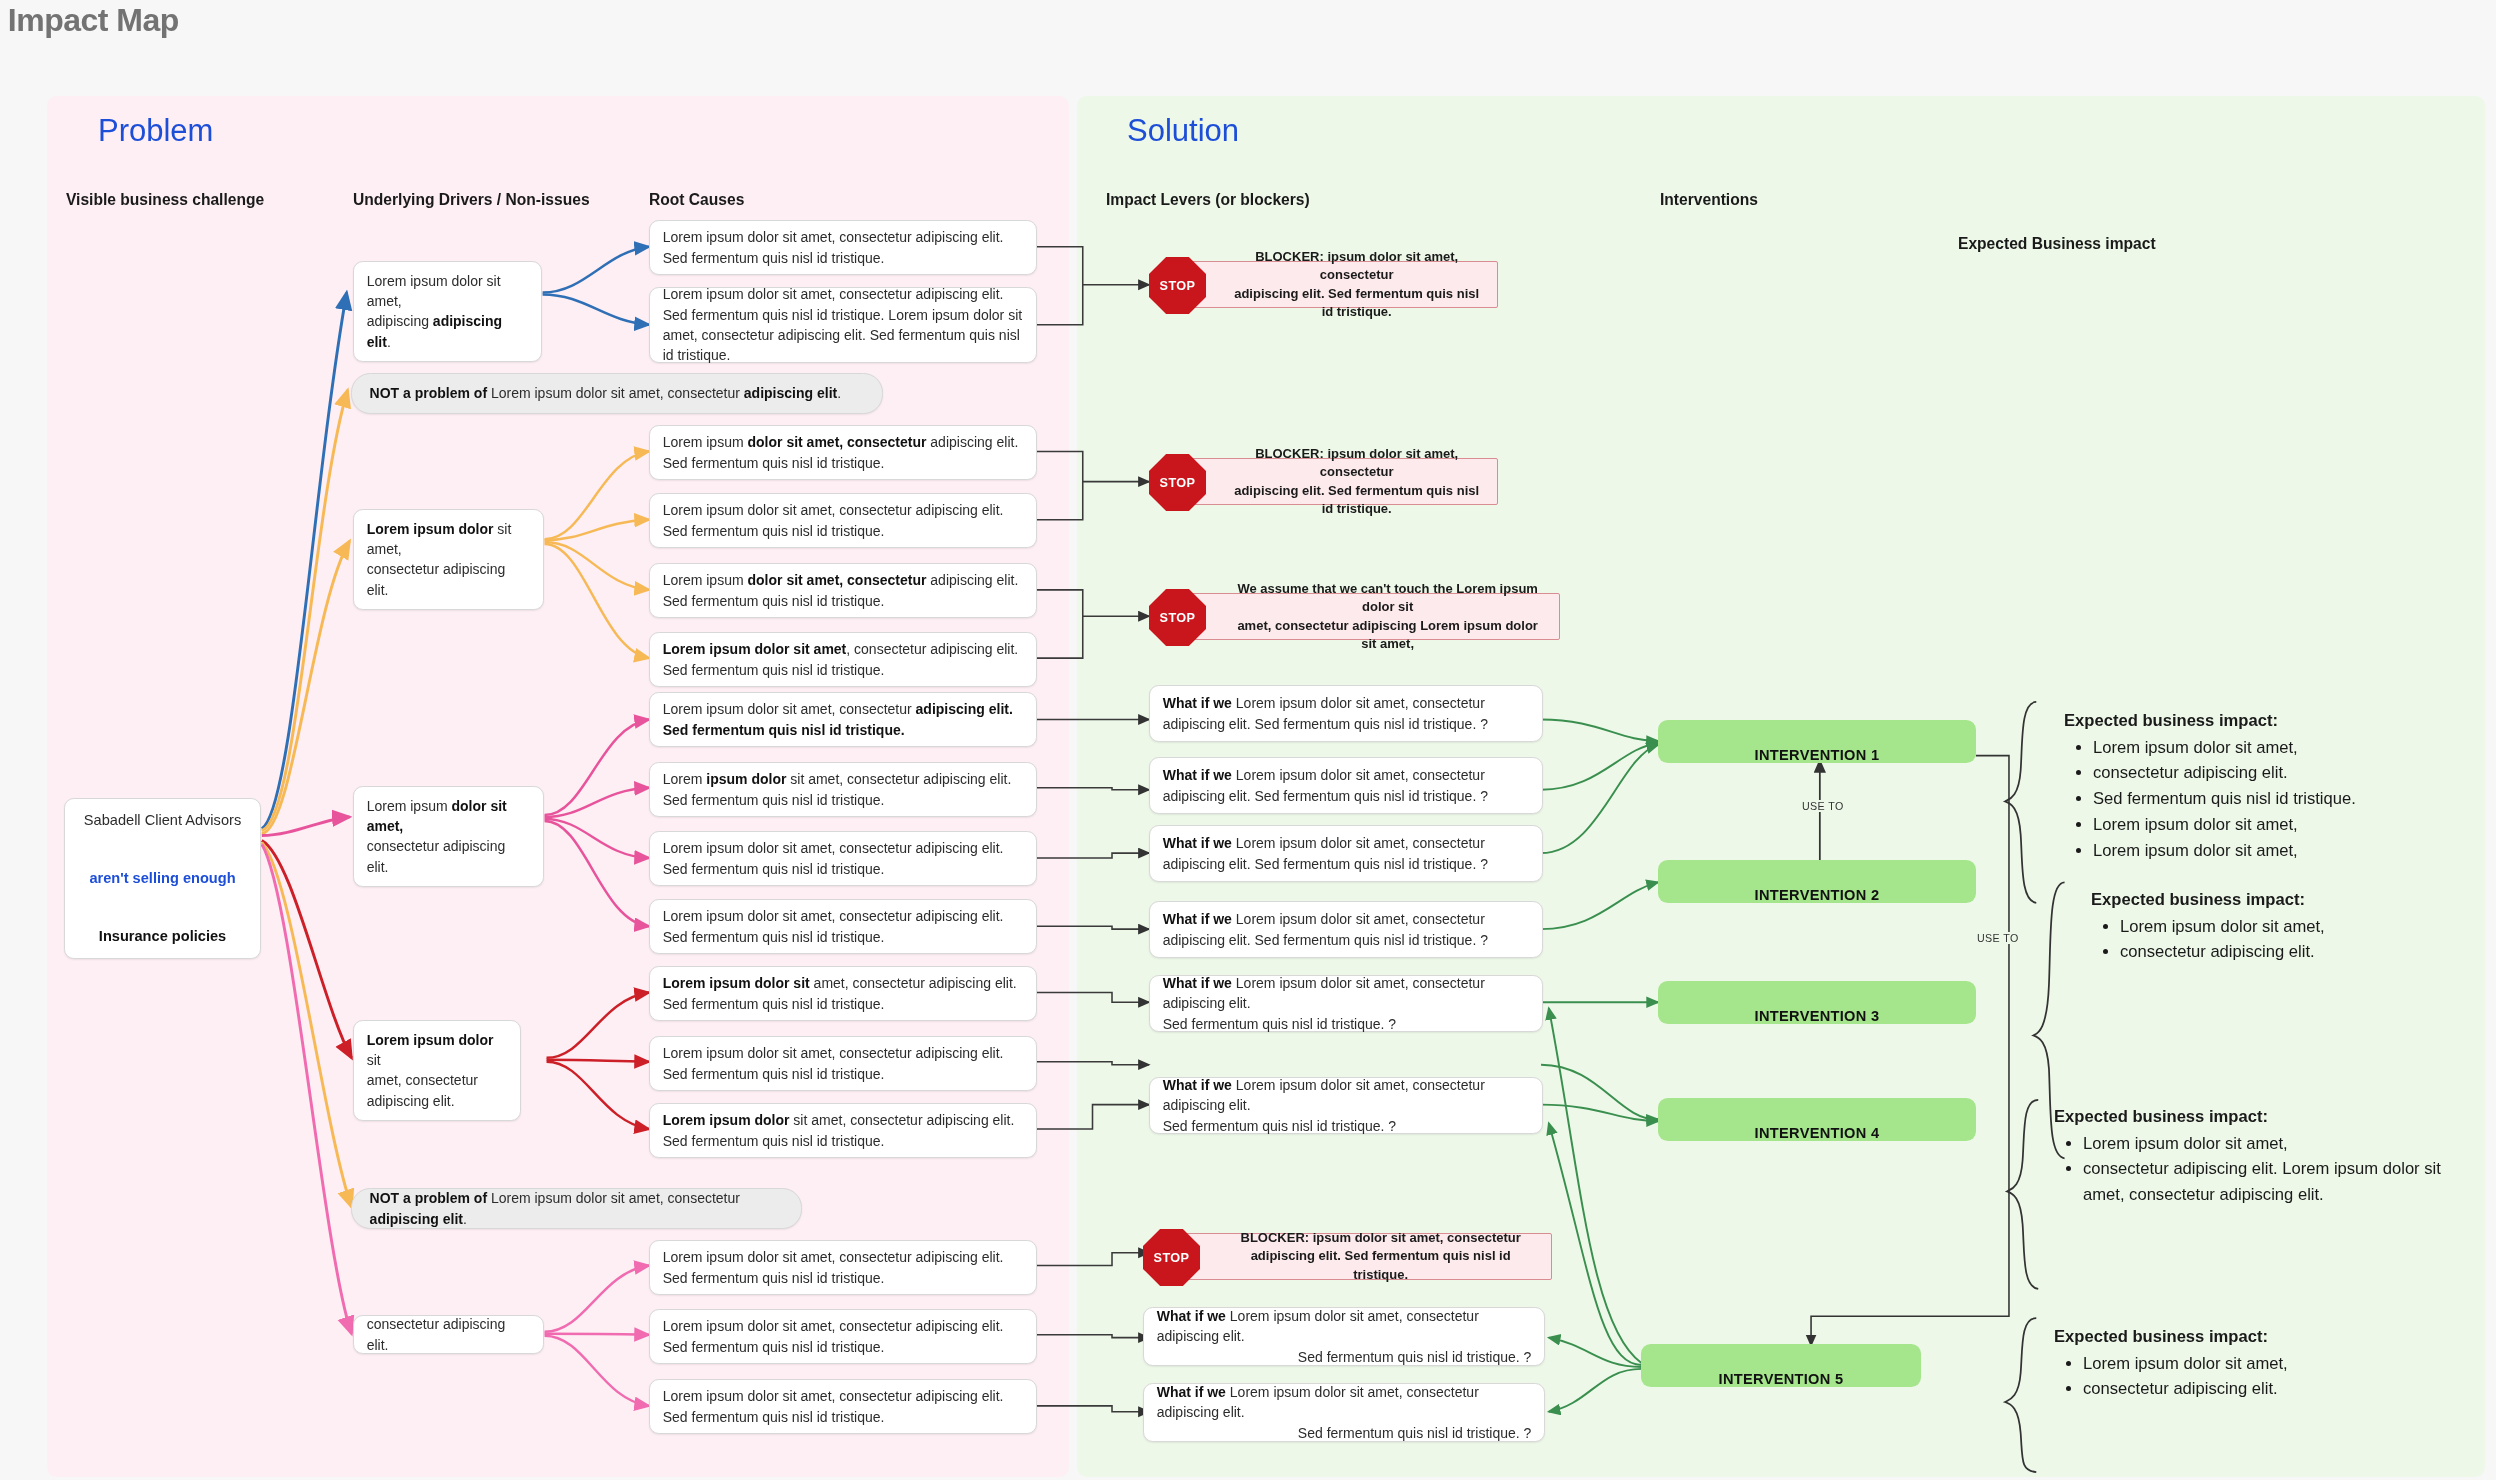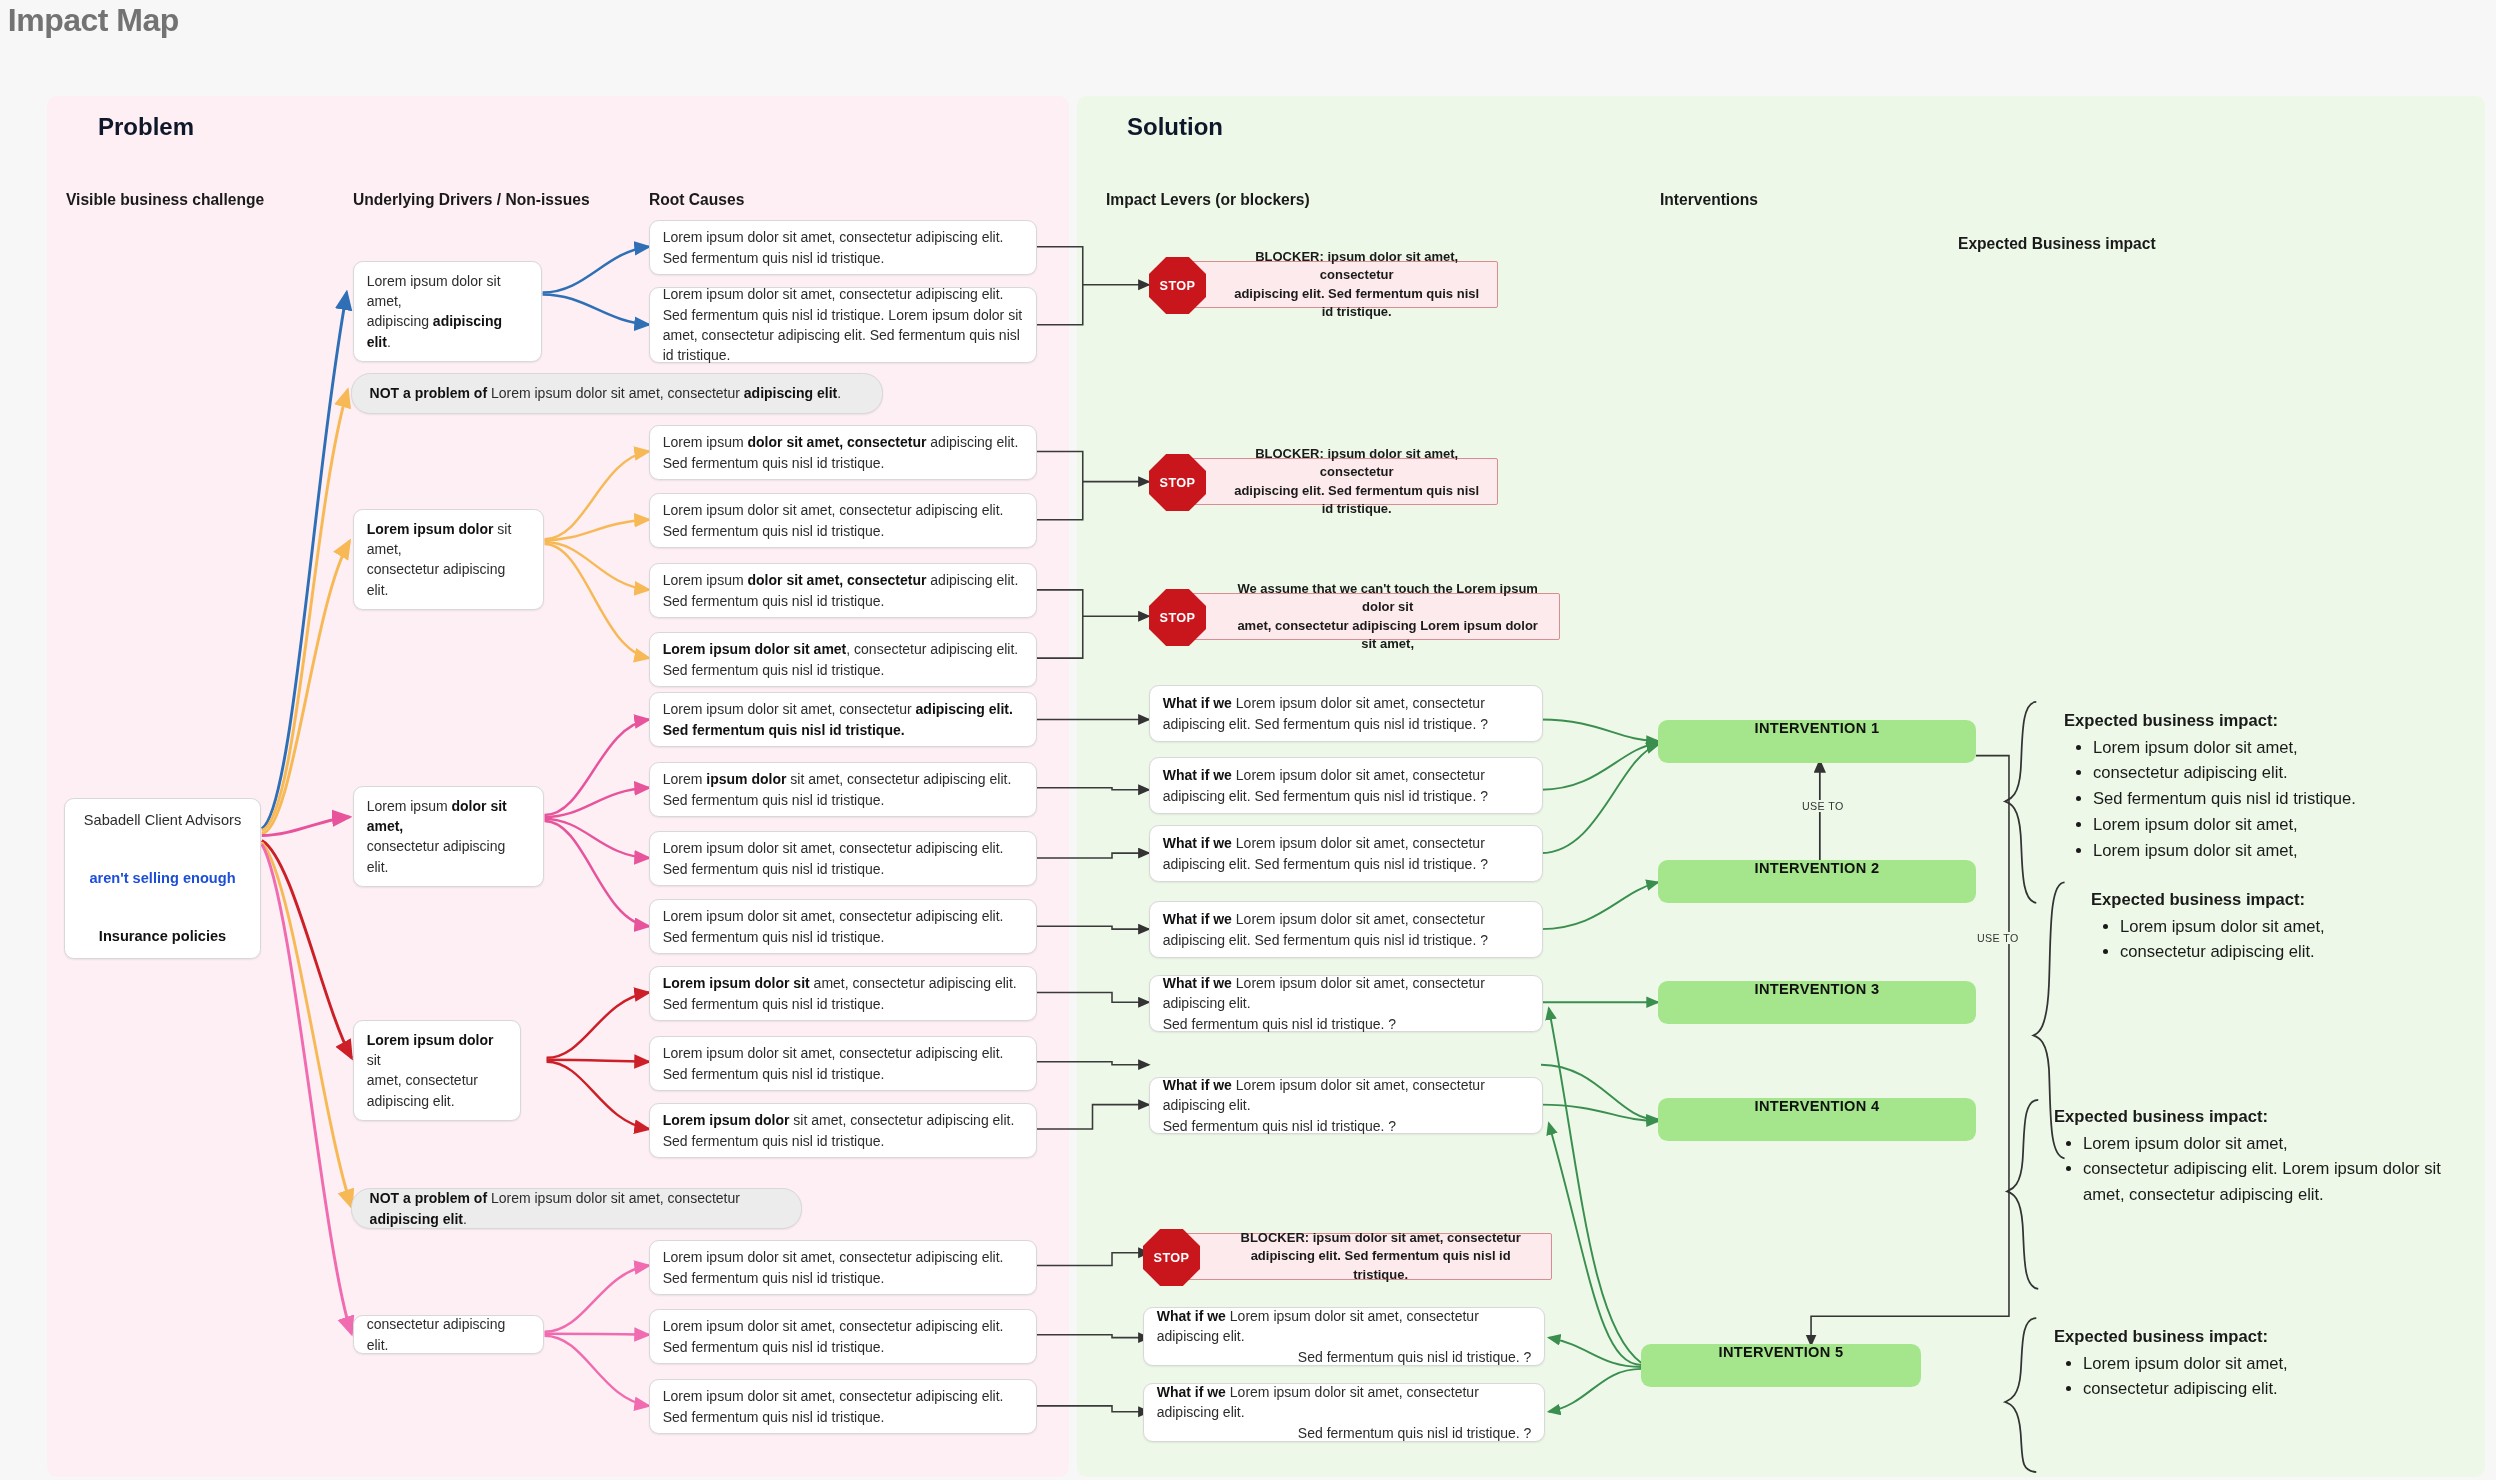--- a/index.html
+++ b/index.html
@@ -17,21 +17,21 @@
     letter-spacing:-0.5px;
   }
   .panel {
     position:absolute; top:96px; height:1381px;
     border-radius:9.8px;
   }
   #problem-panel { left:47px; width:1022px; background:#fdeff4; }
   #solution-panel { left:1077px; width:1408px; background:#edf8e8; }
   .panel-title {
     position:absolute; left:51px; top:27px;
-    font-size:24px; font-weight:bold; color:#0f172a;
+    font-size:31px; font-weight:normal; color:#1d4ed8;
   }
   .col-header {
     position:absolute; font-size:15.6px; font-weight:bold; color:#1a1a1a;
   }
   svg.links { position:absolute; left:0; top:0; width:2497px; height:1480px; pointer-events:none; }
 
   .node {
     position:absolute; background:#fff;
     border:1px solid #d8d8d8; border-radius:9.8px;
     box-shadow:0 1px 2px rgba(0,0,0,.07);
@@ -53,21 +53,21 @@
     padding:7.8px 13.7px 7.8px 53px;
   }
   .stop {
     position:absolute; width:57px; height:57px; background:#c9161d;
     color:#fff; font-size:12.7px; font-weight:bold; letter-spacing:0.4px;
     display:flex; align-items:center; justify-content:center;
     clip-path:polygon(30% 0%,70% 0%,100% 30%,100% 70%,70% 100%,30% 100%,0% 70%,0% 30%);
   }
   .intervention {
     position:absolute; background:#a5e58b; border-radius:9.8px;
-    display:flex; align-items:flex-start; justify-content:center;
+    display:flex; align-items:flex-end; justify-content:center;
     font-size:14.6px; font-weight:bold; color:#111; letter-spacing:0.3px;
   }
   .useto {
     position:absolute; font-size:10.7px; color:#333; letter-spacing:0.4px; background:#edf8e8; padding:0 2.9px;
   }
   .impact {
     position:absolute; font-size:16.6px; line-height:1.55; color:#1a1a1a;
   }
   .impact .ititle { font-weight:bold; font-size:16.6px; margin-bottom:1px; }
   .impact ul { margin:0; padding-left:29px; }

